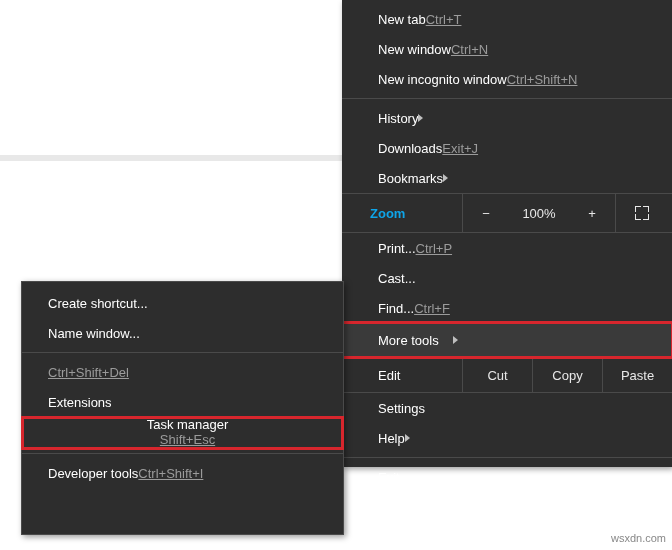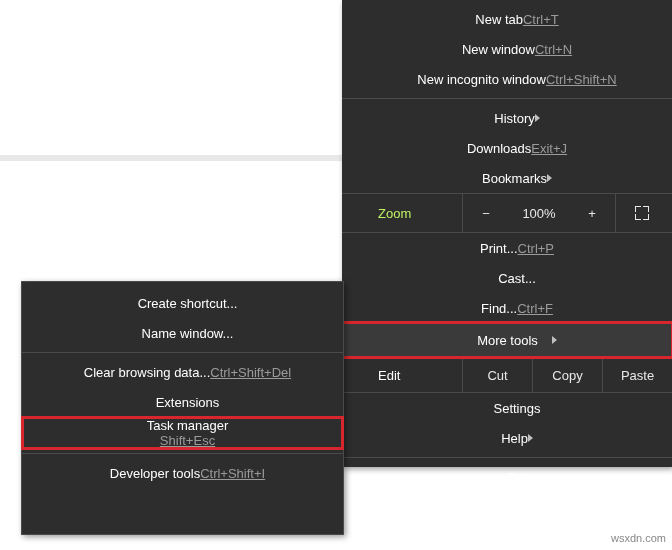--- a/index.html
+++ b/index.html
@@ -39,21 +39,21 @@
     width: 321px;
     height: 252px;
     border: 1px solid #4a4a4a;
   }
   .row {
     display: flex;
     align-items: center;
     height: 30px;
     padding: 0 16px 0 36px;
     box-sizing: border-box;
-    justify-content: center;
+    justify-content: flex-start;
     position: relative;
   }
   .row .label { color: #ffffff; white-space: nowrap; }
   .row .shortcut { color: #9b9b9b; white-space: nowrap; text-decoration: underline; }
   .sep {
     height: 1px;
     background: #4a4a4a;
     margin: 4px 0;
   }
   .submenu-arrow {
@@ -75,23 +75,24 @@
   }
   .zoom-row {
     display: flex;
     align-items: center;
     height: 38px;
     border-top: 1px solid #4a4a4a;
     border-bottom: 1px solid #4a4a4a;
   }
   .zoom-label-cell {
     flex: 0 0 120px;
-    padding-left: 36px;
-    color: #bef264;
+    padding-left: 28px;
+    color: #0ea5e9;
     box-sizing: border-box;
+    font-weight: bold;
   }
   .zoom-cell {
     flex: 1;
     text-align: center;
     border-left: 1px solid #4a4a4a;
     height: 100%;
     display: flex;
     align-items: center;
     justify-content: center;
     color: #e8e8e8;
@@ -233,21 +234,20 @@
 <div class="menu sub-menu">
   <div style="height:6px"></div>
   <div class="row" style="padding-left:26px">
     <span class="label">Create shortcut...</span>
   </div>
   <div class="row" style="padding-left:26px">
     <span class="label">Name window...</span>
   </div>
   <div class="sep"></div>
   <div class="row" style="padding-left:26px">
-    <span class="label">Clear browsing data...</span>
     <span class="shortcut">Ctrl+Shift+Del</span>
   </div>
   <div class="row" style="padding-left:26px">
     <span class="label">Extensions</span>
   </div>
   <div class="row sub-highlight-red" style="padding-left:26px;height:32px">
     <span class="label">Task manager</span>
     <span class="shortcut">Shift+Esc</span>
   </div>
   <div class="sep"></div>

